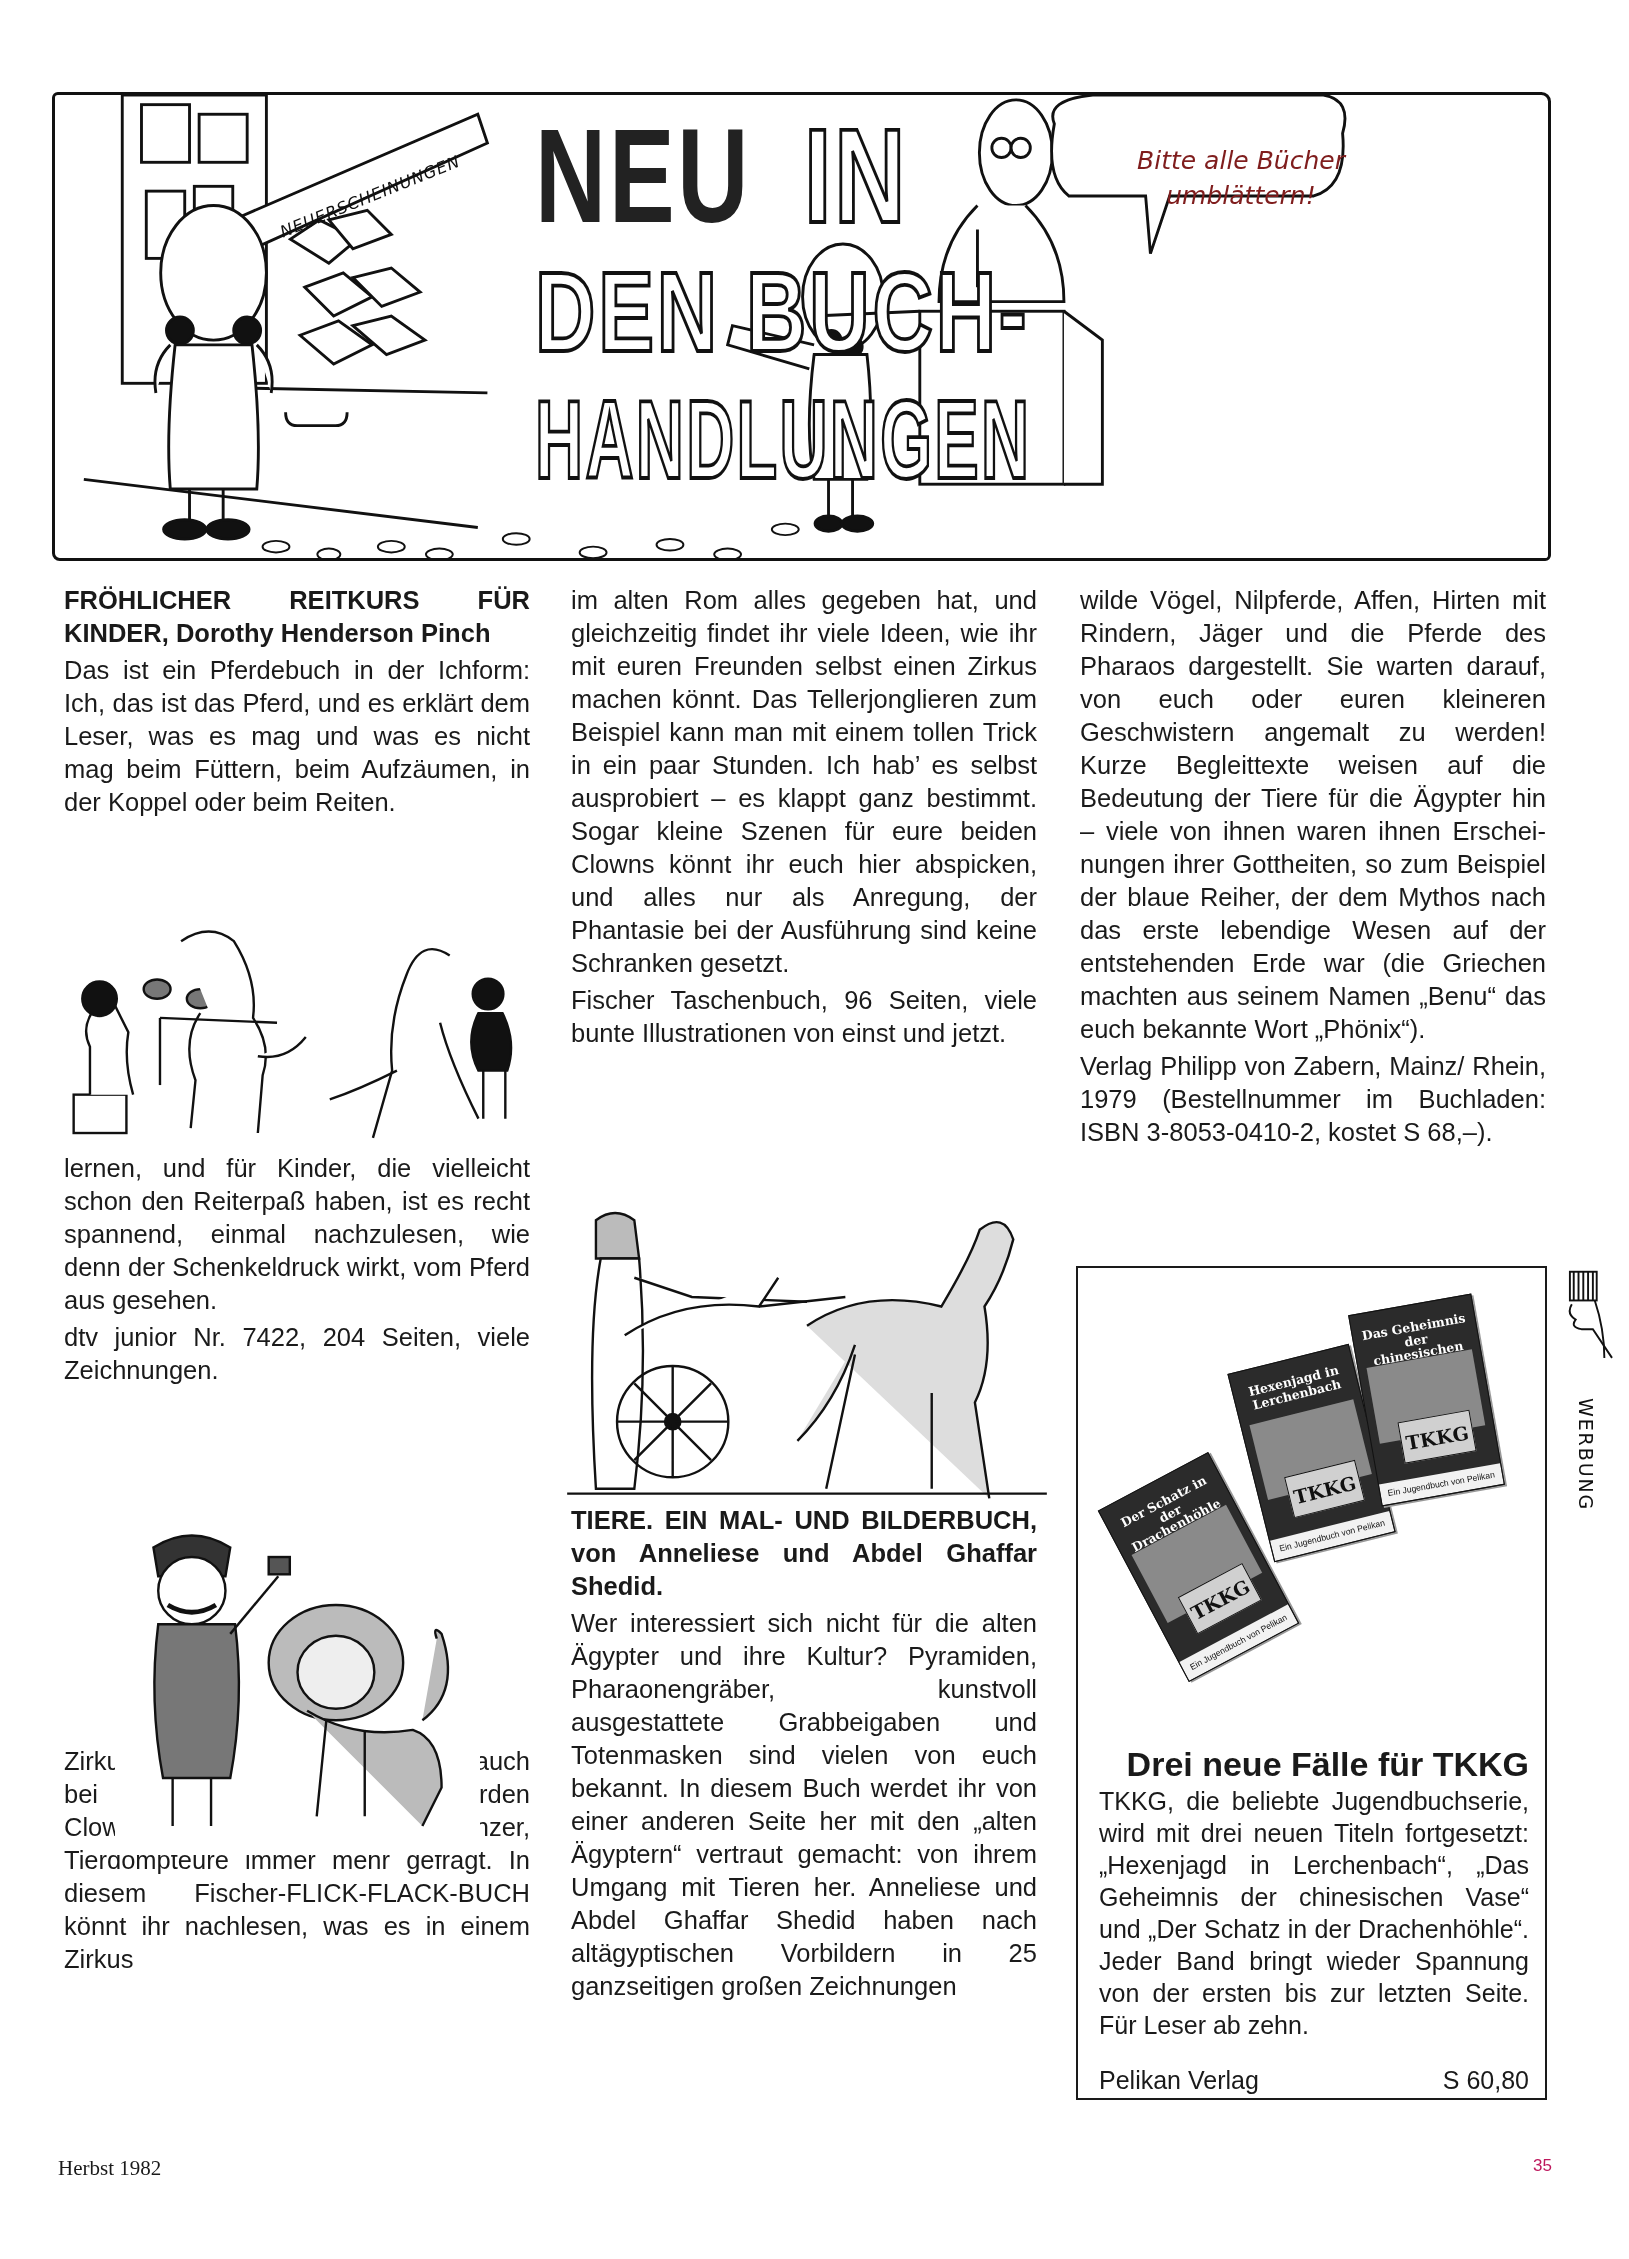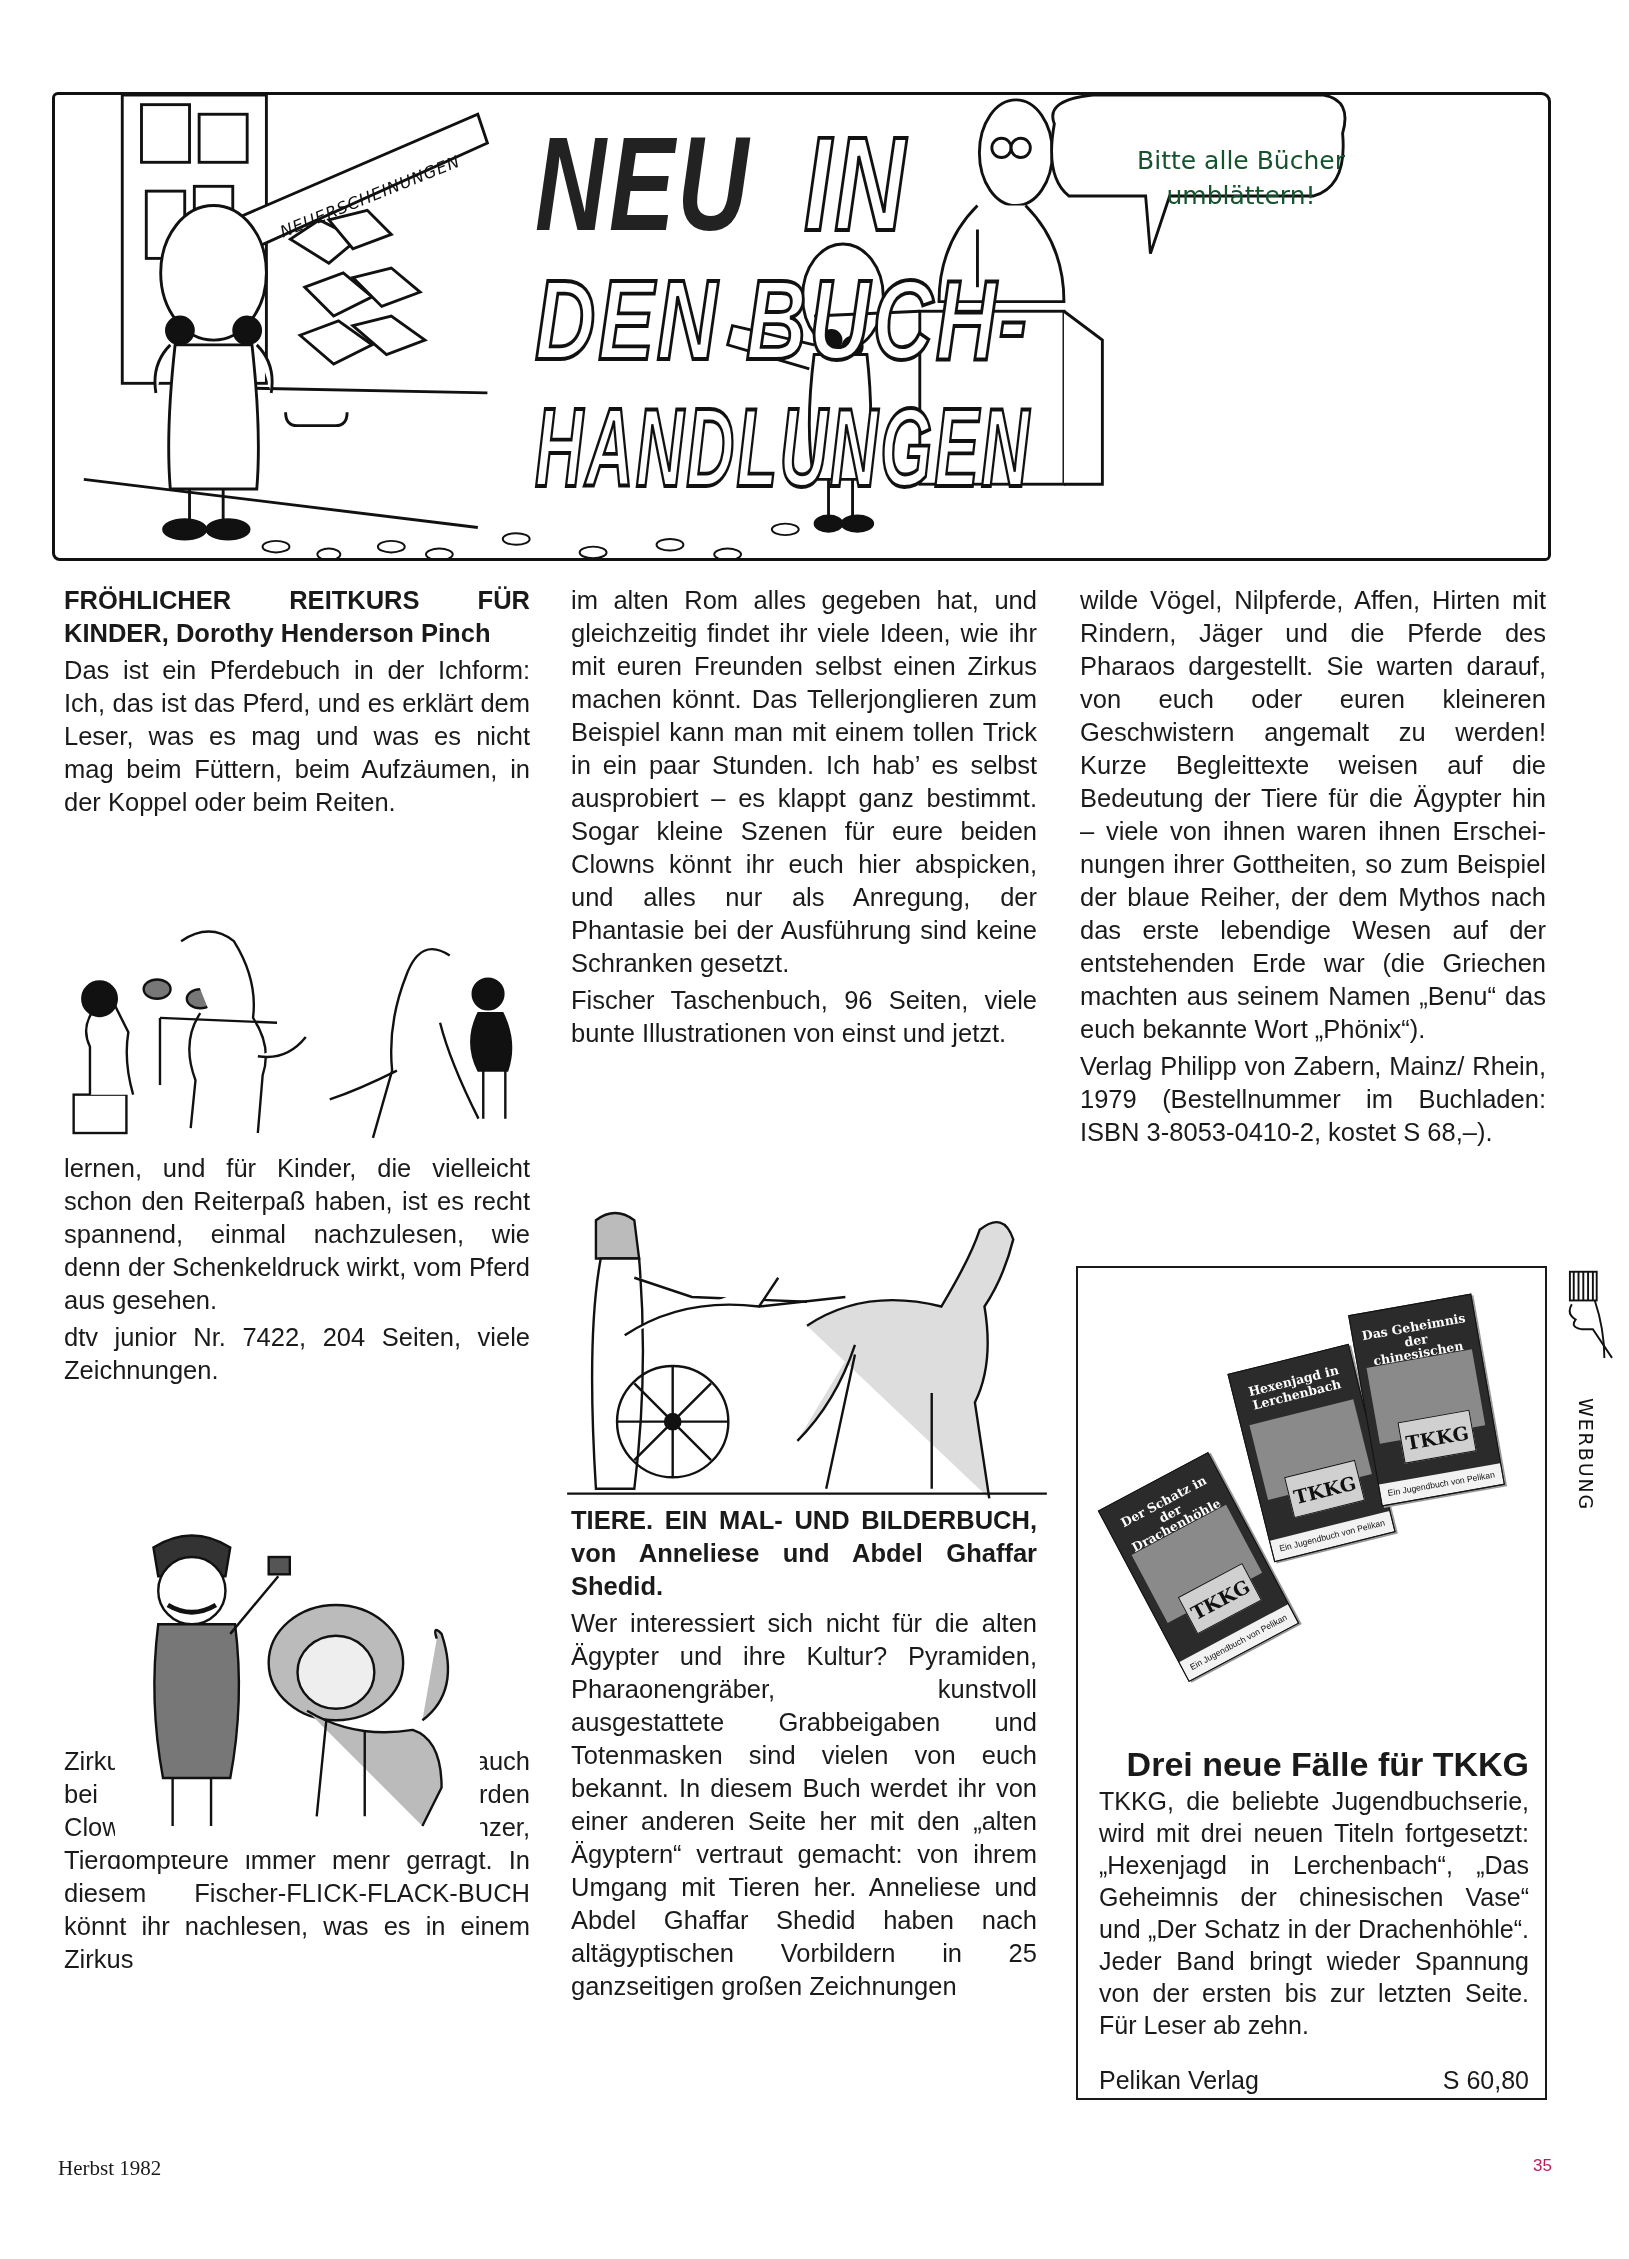--- a/index.html
+++ b/index.html
@@ -7,37 +7,37 @@
     width: 1629px; height: 2260px; position: relative; overflow: hidden;
     font-family: "Liberation Sans", sans-serif; color: #1a1a1a;
   }
   
   .banner {
     position: absolute; left: 52px; top: 92px; width: 1499px; height: 469px;
     border: 3.8px solid #111; border-radius: 5.8px 9.6px 5.8px 7.7px;
     box-sizing: border-box; background: #fff; overflow: hidden;
   }
   .banner svg { position: absolute; left: 0; top: 0; }
-  .title-block { position: absolute; left: 480px; top: 8px; width: 519px; height: 413px; font-style: italic; }
+  .title-block { position: absolute; left: 480px; top: 0; width: 519px; height: 413px; }
   .title-line {
     position: absolute; left: 0; font-family: "Liberation Sans", sans-serif;
     font-weight: bold; letter-spacing: 3.8px; line-height: 1; white-space: nowrap;
   }
   .t-neu { top: 15.4px; font-size: 133px; color: #222; transform: scaleX(0.74); transform-origin: left top; }
   .t-in { top: 15.4px; left: 269px; font-size: 133px; color: #fff; -webkit-text-stroke: 3.8px #111; transform: scaleX(0.74); transform-origin: left top; }
   .t-den { top: 161px; font-size: 113px; color: #fff; -webkit-text-stroke: 3.8px #111; transform: scaleX(0.74); transform-origin: left top; }
   .t-hand { top: 290px; font-size: 111px; color: #fff; -webkit-text-stroke: 3.8px #111; transform: scaleX(0.6); transform-origin: left top; }
   .sign-text {
     position: absolute; left: 219px; top: 92px; transform: rotate(-22deg);
     font-family: "DejaVu Sans", sans-serif; font-size: 16.3px; font-style: italic; letter-spacing: 1px; color: #111;
   }
   .speech {
     position: absolute; left: 1042px; top: 31px; width: 288px; height: 106px;
-    font-family: "DejaVu Sans", sans-serif; font-size: 25px;
-    text-align: center; line-height: 35px; color: #14532d;
+    font-family: "DejaVu Sans", sans-serif; font-style: italic; font-size: 25px;
+    text-align: center; line-height: 35px; color: #7f1d1d;
   }
   .speech .l1 { display: block; margin-top: 17.3px; }
   
   .col {
     position: absolute; top: 580px; width: 474px;
     font-size: 25.5px; line-height: 33px; text-align: justify; hyphens: manual;
   }
   .col p { margin: 4px; }
   .col .head { font-weight: bold; }
   .col1 { left: 60px; }

